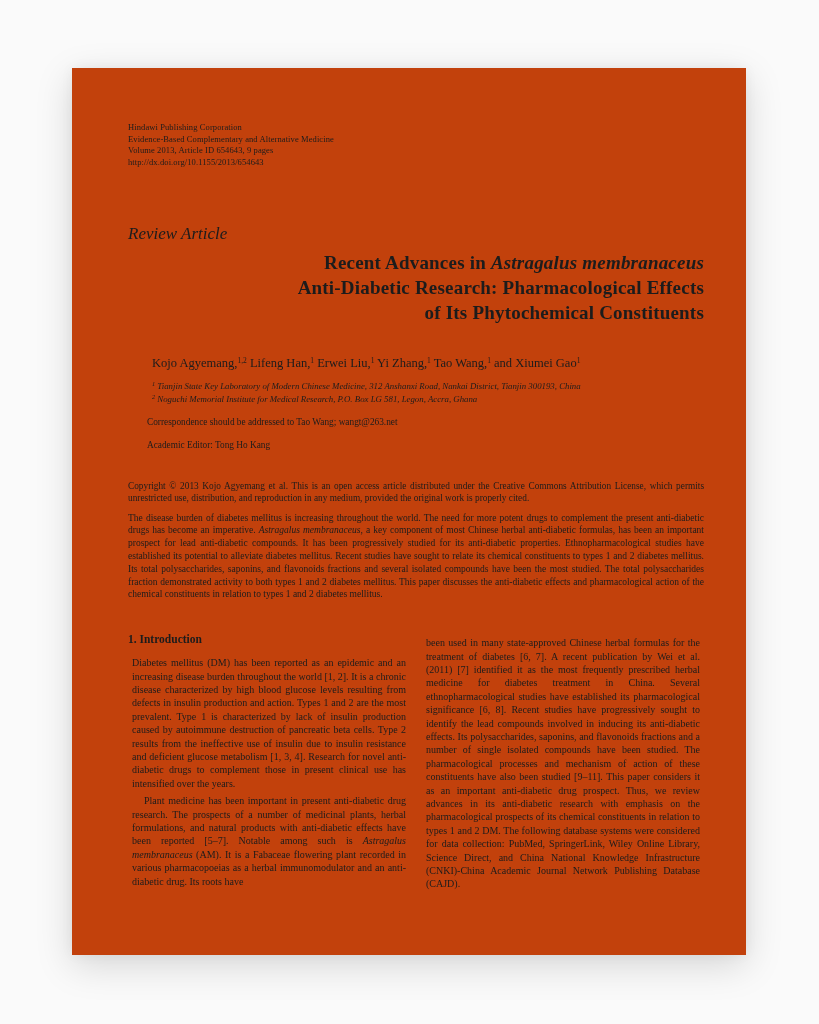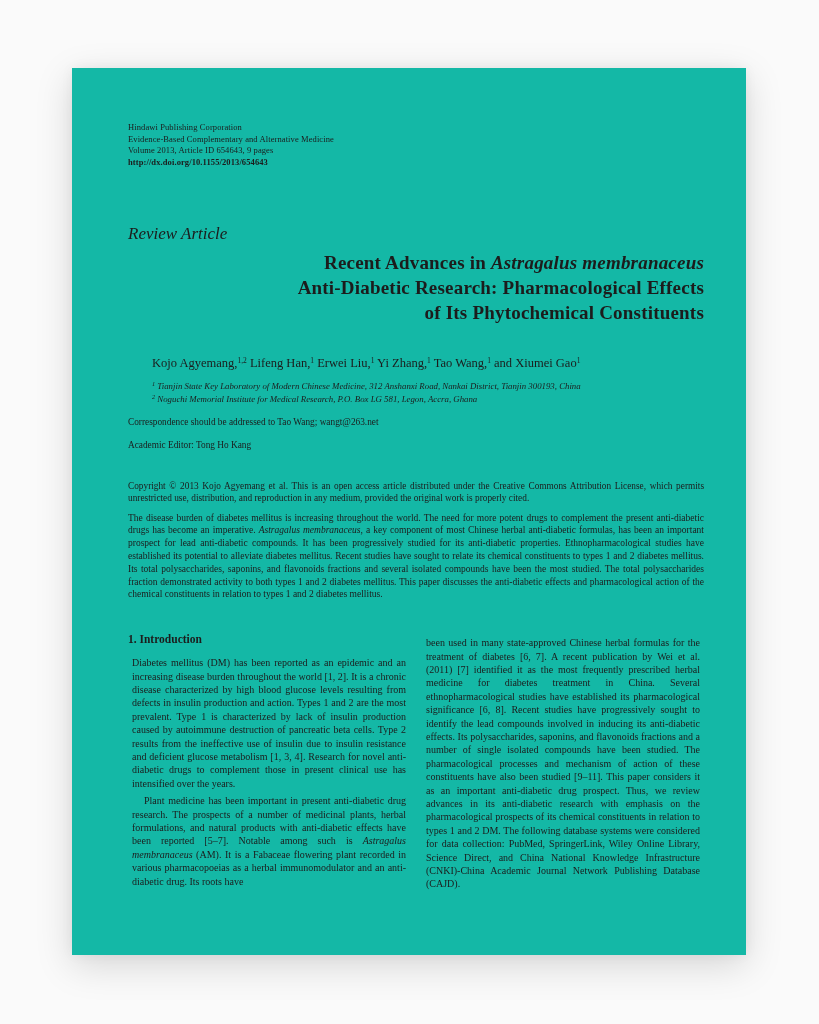--- a/index.html
+++ b/index.html
@@ -11,31 +11,31 @@
     font-family: "Liberation Serif", serif;
     color: #1c1c1c;
     overflow: hidden;
   }
   .page {
     position: absolute;
     left: 72px;
     top: 68px;
     width: 674px;
     height: 887px;
-    background: #14b8a6;
+    background: #c2410c;
     box-shadow: 0 10px 35px rgba(0,0,0,0.15), 0 0 12px rgba(0,0,0,0.05);
     box-sizing: border-box;
     padding: 54px 42px 0 56px;
   }
   .publisher {
     font-size: 8.5px;
     line-height: 11.5px;
     letter-spacing: 0.1px;
   }
-  .publisher .doi { font-weight: bold; }
+  .publisher .doi { font-weight: normal; }
   .review-article {
     margin-top: 56px;
     font-style: italic;
     font-size: 17px;
     line-height: 20px;
   }
   .title {
     margin: 6px 0 0 0;
     font-weight: bold;
     font-size: 19px;
@@ -65,20 +65,21 @@
   }
   .affsup {
     font-size: 6.3px;
     vertical-align: 0.55em;
     line-height: 0;
   }
   .meta-line {
     margin-top: 12px;
     font-size: 9.3px;
     line-height: 11.5px;
+    margin-left: 19px;
   }
   .copyright {
     margin-top: 28px;
     font-size: 9.3px;
     line-height: 12.5px;
     text-align: justify;
   }
   .abstract {
     margin: 7px 0 0 0;
     font-size: 9.5px;

